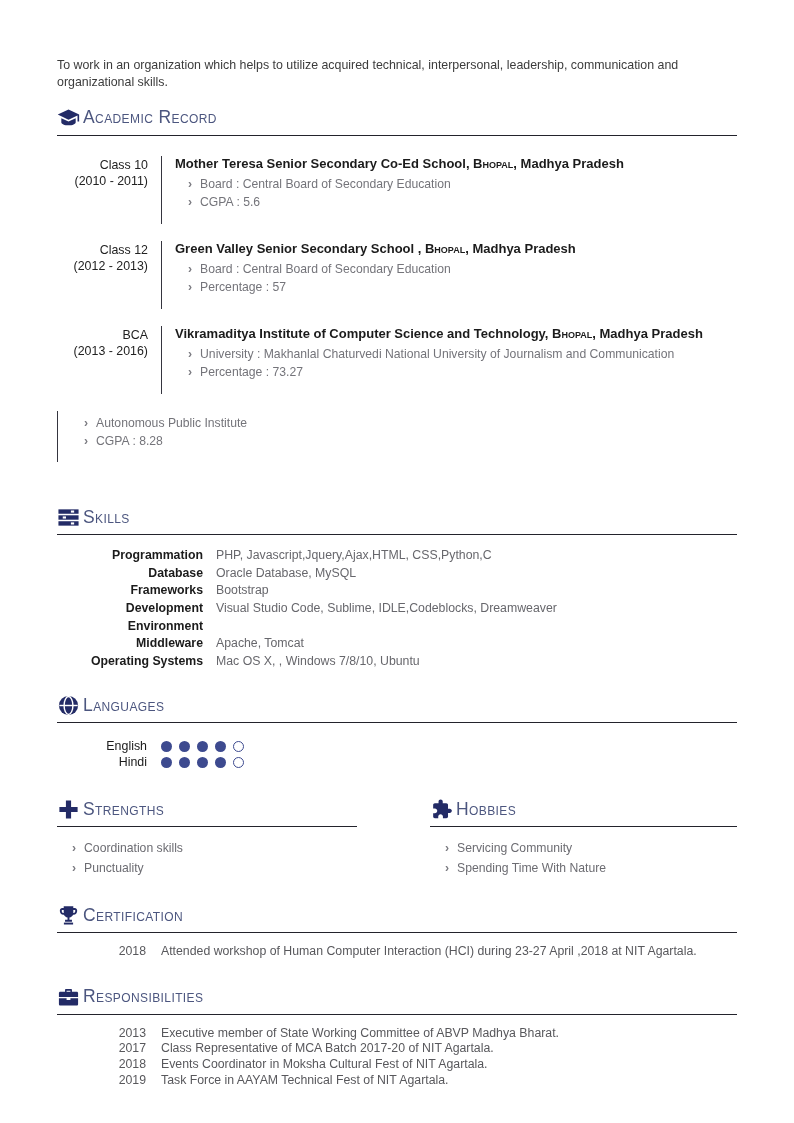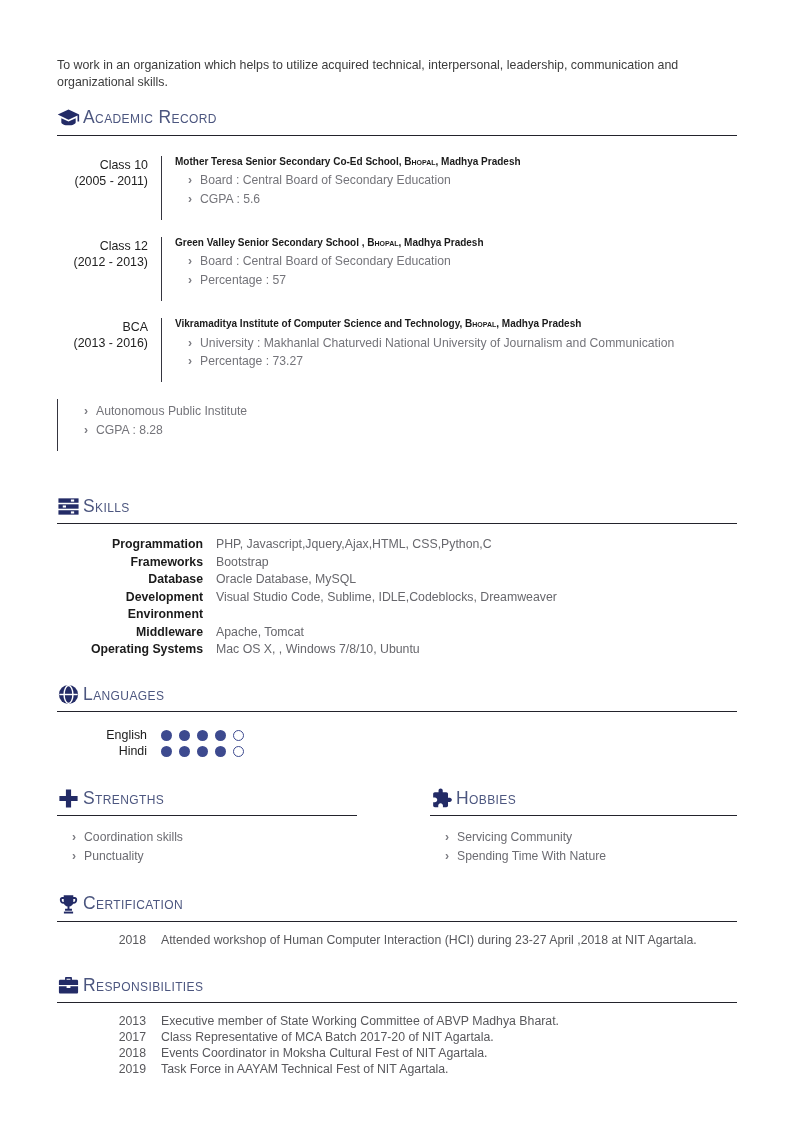--- a/index.html
+++ b/index.html
@@ -33,21 +33,21 @@
     color:var(--heading);font-weight:500;line-height:1;
   }
 
   
   .head-academic{margin-top:15px;}
   .edu-list{margin-top:20px;}
   .edu-entry{display:flex;}
   .edu-entry + .edu-entry{margin-top:17px;}
   .edu-left{width:104px;flex:0 0 auto;text-align:right;padding-right:13px;font-size:12.4px;color:#222;line-height:1.32;padding-top:1px;}
   .edu-right{border-left:1.2px solid #35353f;padding-left:13px;padding-bottom:13px;flex:1;}
-  .edu-title{font-size:10px;font-weight:700;color:var(--dark);line-height:1.25;}
+  .edu-title{font-size:13px;font-weight:700;color:var(--dark);line-height:1.25;}
   .sc{font-variant:small-caps;}
   .edu-details{margin-top:4px;}
   .detail-line{display:flex;gap:8px;color:var(--gray);font-size:12.2px;line-height:1.34;padding-left:13px;margin-top:2px;}
   .chev{font-weight:600;color:#7c7c82;}
 
   
   .head-skills{margin-top:44px;}
   .skill-rows{margin-top:12px;}
   .skill-row{display:flex;font-size:12.3px;line-height:1.43;}
   .skill-label{width:159px;flex:0 0 auto;text-align:right;padding-right:13px;font-weight:700;color:var(--dark);}
@@ -97,21 +97,21 @@
           </svg>
       </span>
       <span class="section-title">Academic Record</span>
     </div>
 
     <div class="edu-list">
 
       <div class="edu-entry">
         <div class="edu-left">
           <div>Class 10</div>
-          <div>(2005 - 2011)</div>
+          <div>(2010 - 2011)</div>
         </div>
         <div class="edu-right">
           <div class="edu-title"><span>Mother Teresa Senior Secondary Co-Ed School, </span><span class="sc">Bhopal</span><span>, Madhya Pradesh</span></div>
           <div class="edu-details">
             <div class="detail-line">
                 <span class="chev">›</span>
                 <span>Board : Central Board of Secondary Education</span>
               </div>
             <div class="detail-line">
                 <span class="chev">›</span>
@@ -191,26 +191,26 @@
       </span>
       <span class="section-title">Skills</span>
     </div>
 
     <div class="skill-rows">
       <div class="skill-row">
           <span class="skill-label">Programmation</span>
           <span class="skill-value">PHP, Javascript,Jquery,Ajax,HTML, CSS,Python,C</span>
         </div>
       <div class="skill-row">
+          <span class="skill-label">Database</span>
+          <span class="skill-value">Oracle Database, MySQL</span>
+        </div>
+      <div class="skill-row">
           <span class="skill-label">Frameworks</span>
           <span class="skill-value">Bootstrap</span>
-        </div>
-      <div class="skill-row">
-          <span class="skill-label">Database</span>
-          <span class="skill-value">Oracle Database, MySQL</span>
         </div>
       <div class="skill-row">
           <span class="skill-label">Development Environment</span>
           <span class="skill-value">Visual Studio Code, Sublime, IDLE,Codeblocks, Dreamweaver</span>
         </div>
       <div class="skill-row">
           <span class="skill-label">Middleware</span>
           <span class="skill-value">Apache, Tomcat</span>
         </div>
       <div class="skill-row">

